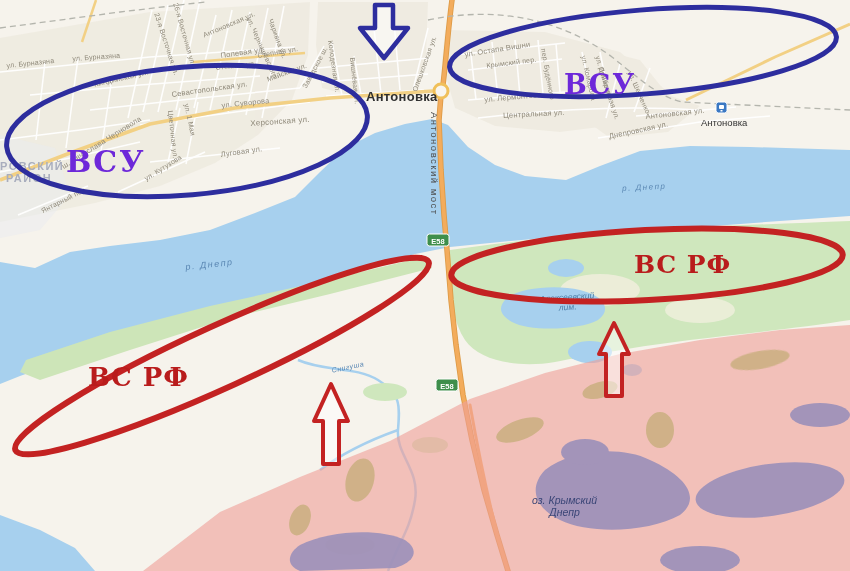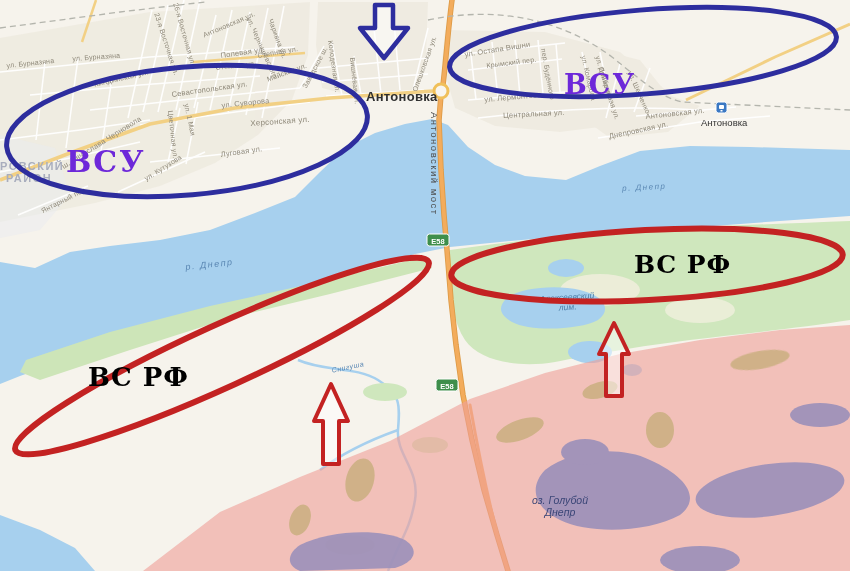--- a/index.html
+++ b/index.html
@@ -6,21 +6,21 @@
   #stage{position:relative;width:850px;height:571px;overflow:hidden;background:#f6f3ec;
          font-family:"Liberation Sans",sans-serif;}
   #stage svg{position:absolute;left:0;top:0;}
   .st{position:absolute;white-space:nowrap;transform-origin:0 0;font-size:7px;color:#8f897a;
       letter-spacing:.2px;}
   .water-lbl{position:absolute;white-space:nowrap;transform-origin:0 0;font-style:italic;
       color:#5a87b3;font-size:8.5px;letter-spacing:1.5px;}
   .big-blue{position:absolute;font-family:"DejaVu Serif","Liberation Serif",serif;font-weight:bold;
       color:#6d28d9;letter-spacing:2px;margin-top:40px;}
   .big-red{position:absolute;font-family:"DejaVu Serif","Liberation Serif",serif;font-weight:bold;
-      color:#000000;letter-spacing:1px;}
+      color:#b91c1c;letter-spacing:1px;}
   .town{position:absolute;font-weight:bold;color:#303030;font-size:13px;letter-spacing:.3px;}
   .station-txt{position:absolute;color:#333;font-size:9.5px;}
   .bridge-lbl{position:absolute;writing-mode:vertical-rl;color:#4c4c4c;font-size:9.5px;
       letter-spacing:1.5px;left:429px;top:112px;}
   .district{position:absolute;color:#a8adbd;font-weight:bold;font-size:11px;letter-spacing:1.5px;
       line-height:12px;}
   .lake-lbl{position:absolute;color:#3b4677;font-size:10.5px;font-style:italic;text-align:center;
       line-height:12px;}
   .liman-lbl{position:absolute;color:#4d7fa8;font-size:8.5px;font-style:italic;text-align:center;
       line-height:9.5px;transform:rotate(-4deg);}
@@ -219,21 +219,21 @@
   <div class="bridge-lbl">Антоновский мост</div>
 
   <span class="water-lbl" style="left:185px;top:262px;transform:rotate(-6deg);font-size:9px">р. Днепр</span>
   <span class="water-lbl" style="left:622px;top:184px;transform:rotate(-3deg);font-size:8px">р. Днепр</span>
   <span class="water-lbl" style="left:331px;top:367px;transform:rotate(-12deg);font-size:7px;letter-spacing:.5px">Снигуша</span>
   <div class="liman-lbl" style="left:540px;top:293px">
     <div>Алексеевский</div>
     <div>лим.</div>
   </div>
   <div class="lake-lbl" style="left:532px;top:494px">
-    <div>оз. Голубой</div>
+    <div>оз. Крымский</div>
     <div>Днепр</div>
   </div>
   <div class="district" style="left:0;top:160px">
     <div>РОВСКИЙ</div>
     <div style="padding-left:6px">РАЙОН</div>
   </div>
 
   <svg width="850" height="571" viewBox="0 0 850 571">
 
     <ellipse cx="187" cy="131" rx="181" ry="64" transform="rotate(-5 187 131)" fill="none" stroke="#2d2d9e" stroke-width="5"></ellipse>

